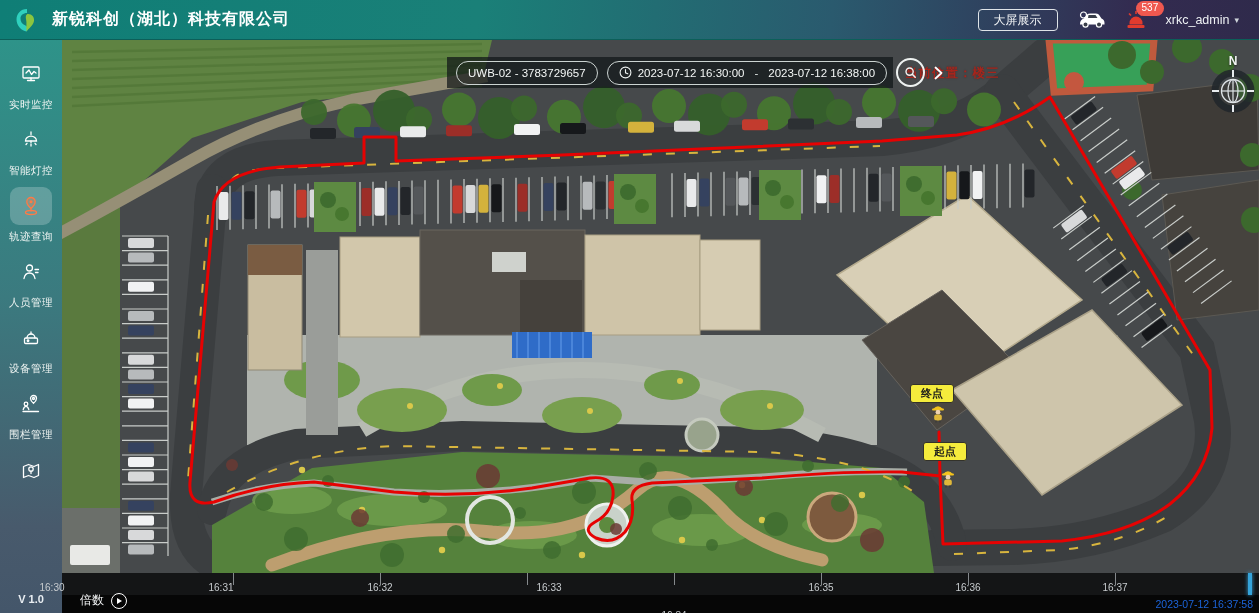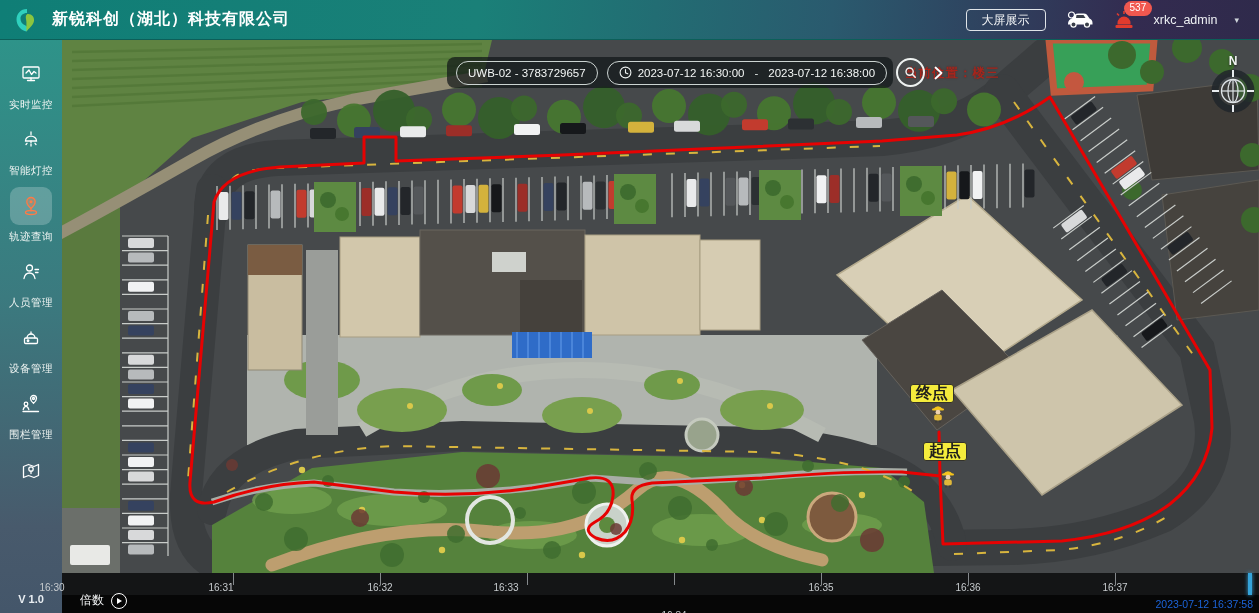--- a/index.html
+++ b/index.html
@@ -10,50 +10,50 @@
     background:linear-gradient(96deg,#0f7e76 0%,#1a8078 38%,#2a5a6e 66%,#332b50 90%,#2f2a4b 100%);
     display:flex;align-items:center;border-bottom:1px solid #0c5f59;box-sizing:border-box;z-index:30;}
   .logo{width:26px;height:26px;margin:0 12px 0 14px;}
   .h-title{color:#fff;font-size:16px;font-weight:bold;letter-spacing:1px;}
   .h-right{margin-left:auto;display:flex;align-items:center;gap:20px;padding-right:20px;}
   .big-btn{color:#f2f4f6;font-size:12px;border:1px solid #dfe4e8;border-radius:4px;
     padding:4px 15px;background:transparent;cursor:pointer;line-height:1;}
   .h-ico{position:relative;display:flex;align-items:center;cursor:pointer;}
   .badge{position:absolute;top:-9px;left:10px;background:#f0584f;color:#fff;font-size:10px;
     border-radius:9px;padding:1.5px 6px;line-height:1.2;}
-  .user{color:#eef1f4;font-size:12.5px;display:flex;align-items:center;gap:17px;cursor:pointer;}
+  .user{color:#eef1f4;font-size:12.5px;display:flex;align-items:center;gap:5px;cursor:pointer;}
   .caret{font-size:9px;color:#cfd5da;}
   
   .sidebar{position:absolute;left:0;top:40px;width:62px;height:573px;z-index:20;
     background:linear-gradient(180deg,#2e9389 0%,#3b7a7f 45%,#485a6c 85%,#44566a 100%);
     display:flex;flex-direction:column;align-items:center;padding-top:10px;box-sizing:border-box;}
   .side-item{width:62px;height:66px;display:flex;flex-direction:column;align-items:center;
     justify-content:center;cursor:pointer;gap:5px;}
   .side-ico{width:42px;height:38px;display:flex;align-items:center;justify-content:center;border-radius:9px;}
   .side-item.active .side-ico{background:rgba(255,255,255,.22);}
   .side-label{color:#eef4f2;font-size:10.5px;letter-spacing:.5px;min-height:12px;}
   .version{margin-top:auto;margin-bottom:8px;color:#e9eef2;font-size:11px;font-weight:bold;}
   
   .map{position:absolute;left:62px;top:40px;width:1197px;height:533px;overflow:hidden;background:#46494b;}
   .map svg.base{position:absolute;left:0;top:0;}
   .map-toolbar{position:absolute;left:385px;top:17px;width:446px;height:31px;
-    background:rgba(16,22,24,.72);border-radius:8px;display:flex;align-items:center;
+    background:rgba(16,22,24,.72);border-radius:0;display:flex;align-items:center;
     gap:9px;padding:0 9px;box-sizing:border-box;z-index:5;}
   .pill{border:1px solid #ccd4d2;border-radius:14px;height:22px;display:flex;align-items:center;
     color:#f4f7f6;font-size:11.5px;padding:0 11px;white-space:nowrap;cursor:pointer;gap:6px;}
   .pill .sep{color:#dfe5e3;margin:0 4px;}
   .round-btn{width:25px;height:25px;border:2px solid #eef2f1;border-radius:50%;display:flex;
     align-items:center;justify-content:center;cursor:pointer;flex:0 0 auto;}
   .chev{color:#fff;cursor:pointer;display:flex;align-items:center;}
   .cur-loc{position:absolute;left:843px;top:25px;color:#a8241b;font-size:12.5px;font-weight:bold;
     letter-spacing:1px;z-index:4;text-shadow:0 0 2px rgba(0,0,0,.25);}
   .compass{position:absolute;left:1146px;top:14px;width:50px;text-align:center;z-index:4;cursor:pointer;}
   .compass .n{color:#f4f7f6;font-size:12px;font-weight:bold;text-shadow:0 1px 2px #222;}
   .mk-label{position:absolute;width:42px;height:17px;background:#f5ec3c;border:1px solid #33322a;
-    color:#21211c;font-size:16px;font-weight:bold;display:flex;align-items:center;justify-content:center;
+    color:#21211c;font-size:11px;font-weight:bold;display:flex;align-items:center;justify-content:center;
     z-index:6;border-radius:3px;}
   .worker{position:absolute;width:14px;height:20px;z-index:6;}
   
   .timeline{position:absolute;left:62px;top:573px;width:1197px;height:40px;background:#060606;z-index:25;}
   .ruler{position:absolute;left:0;top:0;width:1197px;height:22px;background:#141516;cursor:pointer;}
   .tickline{position:absolute;top:0;width:1px;height:12px;background:#85898c;}
   .ticklab{position:absolute;top:9px;transform:translateX(-50%);color:#c7cbce;font-size:10px;}
   .playhead{position:absolute;top:0;width:4px;height:22px;background:#35a3d9;box-shadow:0 0 4px #35a3d9;cursor:ew-resize;}
   .speed{position:absolute;left:18px;bottom:4px;display:flex;align-items:center;gap:7px;color:#f2f4f5;font-size:12px;}
   .play-btn{width:16px;height:16px;border:1.4px solid #fff;border-radius:50%;display:flex;align-items:center;
@@ -576,21 +576,21 @@
     <div class="tickline" style="left:171px;"></div>
     <div class="tickline" style="left:318px;"></div>
     <div class="tickline" style="left:465px;"></div>
     <div class="tickline" style="left:612px;"></div>
     <div class="tickline" style="left:759px;"></div>
     <div class="tickline" style="left:906px;"></div>
     <div class="tickline" style="left:1053px;"></div>
     <span class="ticklab" style="left:-10px;">16:30</span>
     <span class="ticklab" style="left:159px;">16:31</span>
     <span class="ticklab" style="left:318px;">16:32</span>
-    <span class="ticklab" style="left:444px;">16:33</span>
+    <span class="ticklab" style="left:487px;">16:33</span>
     <span class="ticklab" style="left:612px;margin-top:28px;">16:34</span>
     <span class="ticklab" style="left:759px;">16:35</span>
     <span class="ticklab" style="left:906px;">16:36</span>
     <span class="ticklab" style="left:1053px;">16:37</span>
     <div class="playhead" style="left:1186px;"></div>
   </div>
   <div class="speed">
     <span>倍数</span>
     <span class="play-btn"></span>
   </div>

